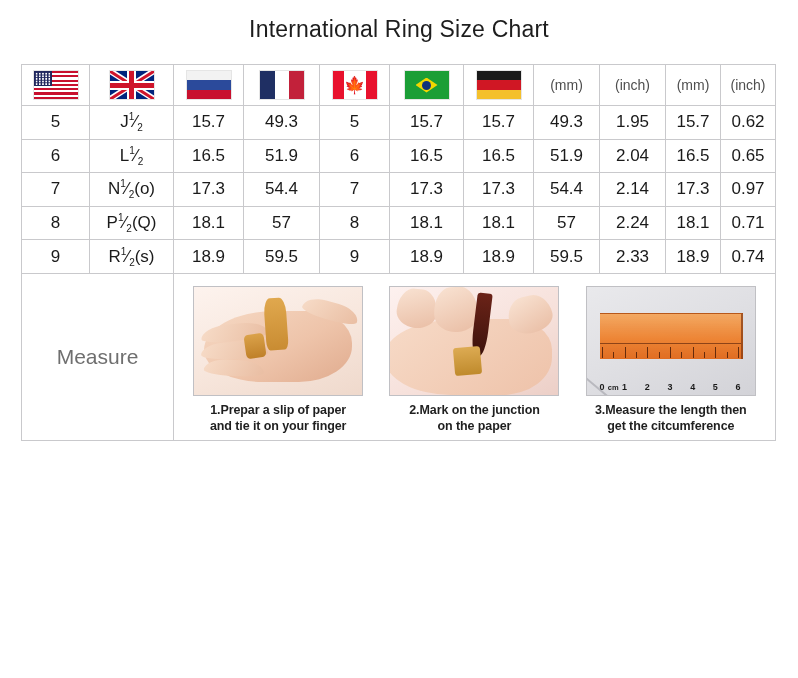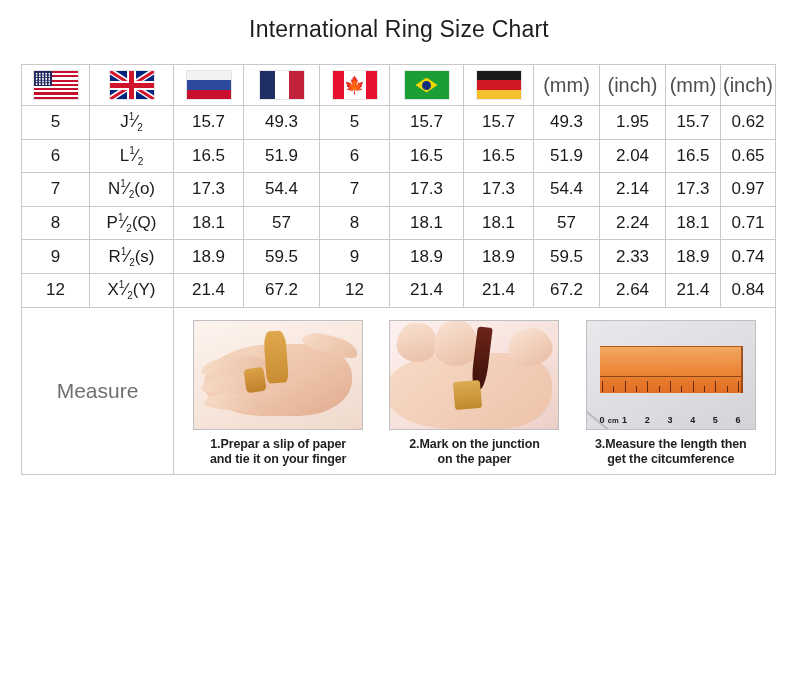--- a/index.html
+++ b/index.html
@@ -61,21 +61,21 @@
     font-weight: 400;
   }
   .hdr-group {
     font-size: 17px;
     color: #4e4e4e;
   }
   .flag-row td {
     height: 40px;
   }
   .unit-cell {
-    font-size: 20px;
+    font-size: 14px;
     color: #4e4e4e;
   }
   .data-row td {
     height: 32.6px;
     font-size: 17px;
     color: #1a1a1a;
   }
   .uk-cell {
     font-size: 17px;
     white-space: nowrap;
@@ -470,33 +470,20 @@
           <td>18.9</td>
           <td>59.5</td>
           <td>9</td>
           <td>18.9</td>
           <td>18.9</td>
           <td>59.5</td>
           <td>2.33</td>
           <td>18.9</td>
           <td>0.74</td>
         </tr>
-        <tr class="data-row">
-          <td>12</td>
-          <td class="uk-cell">X<sup>1</sup>⁄<sub>2</sub>(Y)</td>
-          <td>21.4</td>
-          <td>67.2</td>
-          <td>12</td>
-          <td>21.4</td>
-          <td>21.4</td>
-          <td>67.2</td>
-          <td>2.64</td>
-          <td>21.4</td>
-          <td>0.84</td>
-        </tr>
       </tbody>
     <tfoot>
       <tr>
         <td colspan="2" class="measure-label-cell">Measure</td>
         <td colspan="9" class="measure-cell">
           <div class="steps">
 
             <div class="step">
               <div class="step-photo photo1">
                 <span class="hand"></span>

